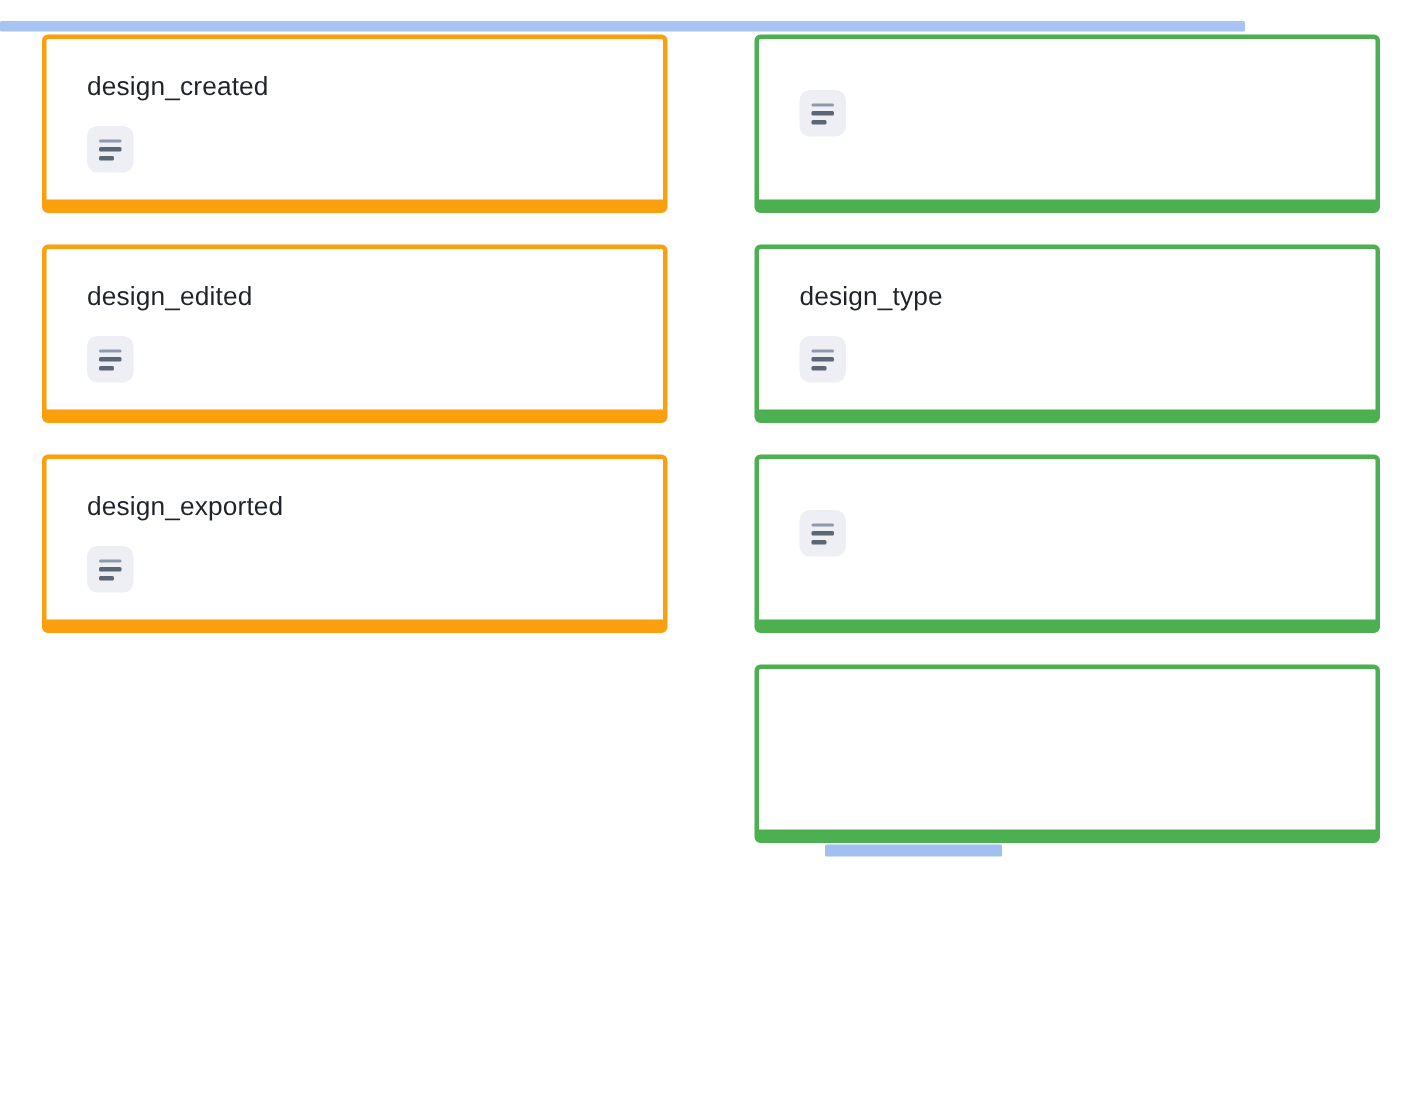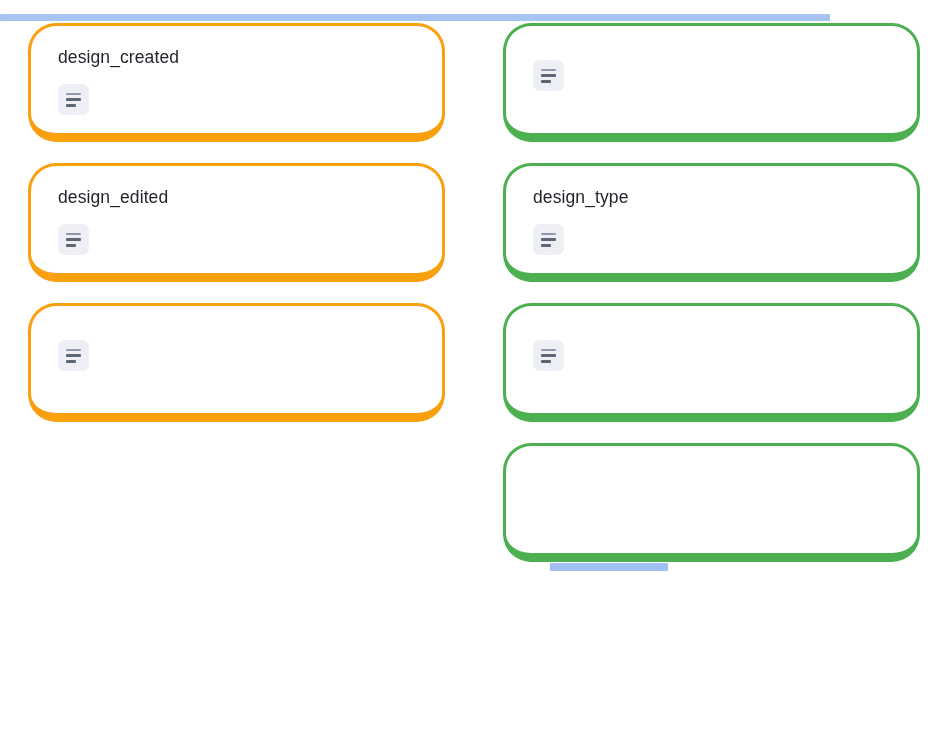--- a/index.html
+++ b/index.html
@@ -41,21 +41,21 @@
   .col-left  { left: 28px; }
   .col-right { left: 503px; }
   .card {
     box-sizing: border-box;
     width: 100%;
     height: 119px;
     margin-bottom: 21px;
     background: #ffffff;
     border: 3px solid #999999;
     border-bottom-width: 9px;
-    border-radius: 28px;
+    border-radius: 4px;
     padding: 19px 27px 0 27px;
   }
   .card-label {
     font-size: 17.5px;
     line-height: 24px;
     color: #1e222a;
     letter-spacing: 0.1px;
     white-space: nowrap;
     overflow: hidden;
   }
@@ -103,20 +103,21 @@
       <div class="card-label">design_edited</div>
       <div class="icon-box">
           <span class="l l1"></span>
           <span class="l l2"></span>
           <span class="l l3"></span>
         </div>
     </div>
 
 
     <div class="card" style=";border-color:#FA9F0D">
+      <div class="card-label">design_exported</div>
       <div class="icon-box">
           <span class="l l1"></span>
           <span class="l l2"></span>
           <span class="l l3"></span>
         </div>
     </div>
 
 
   </div>
 

